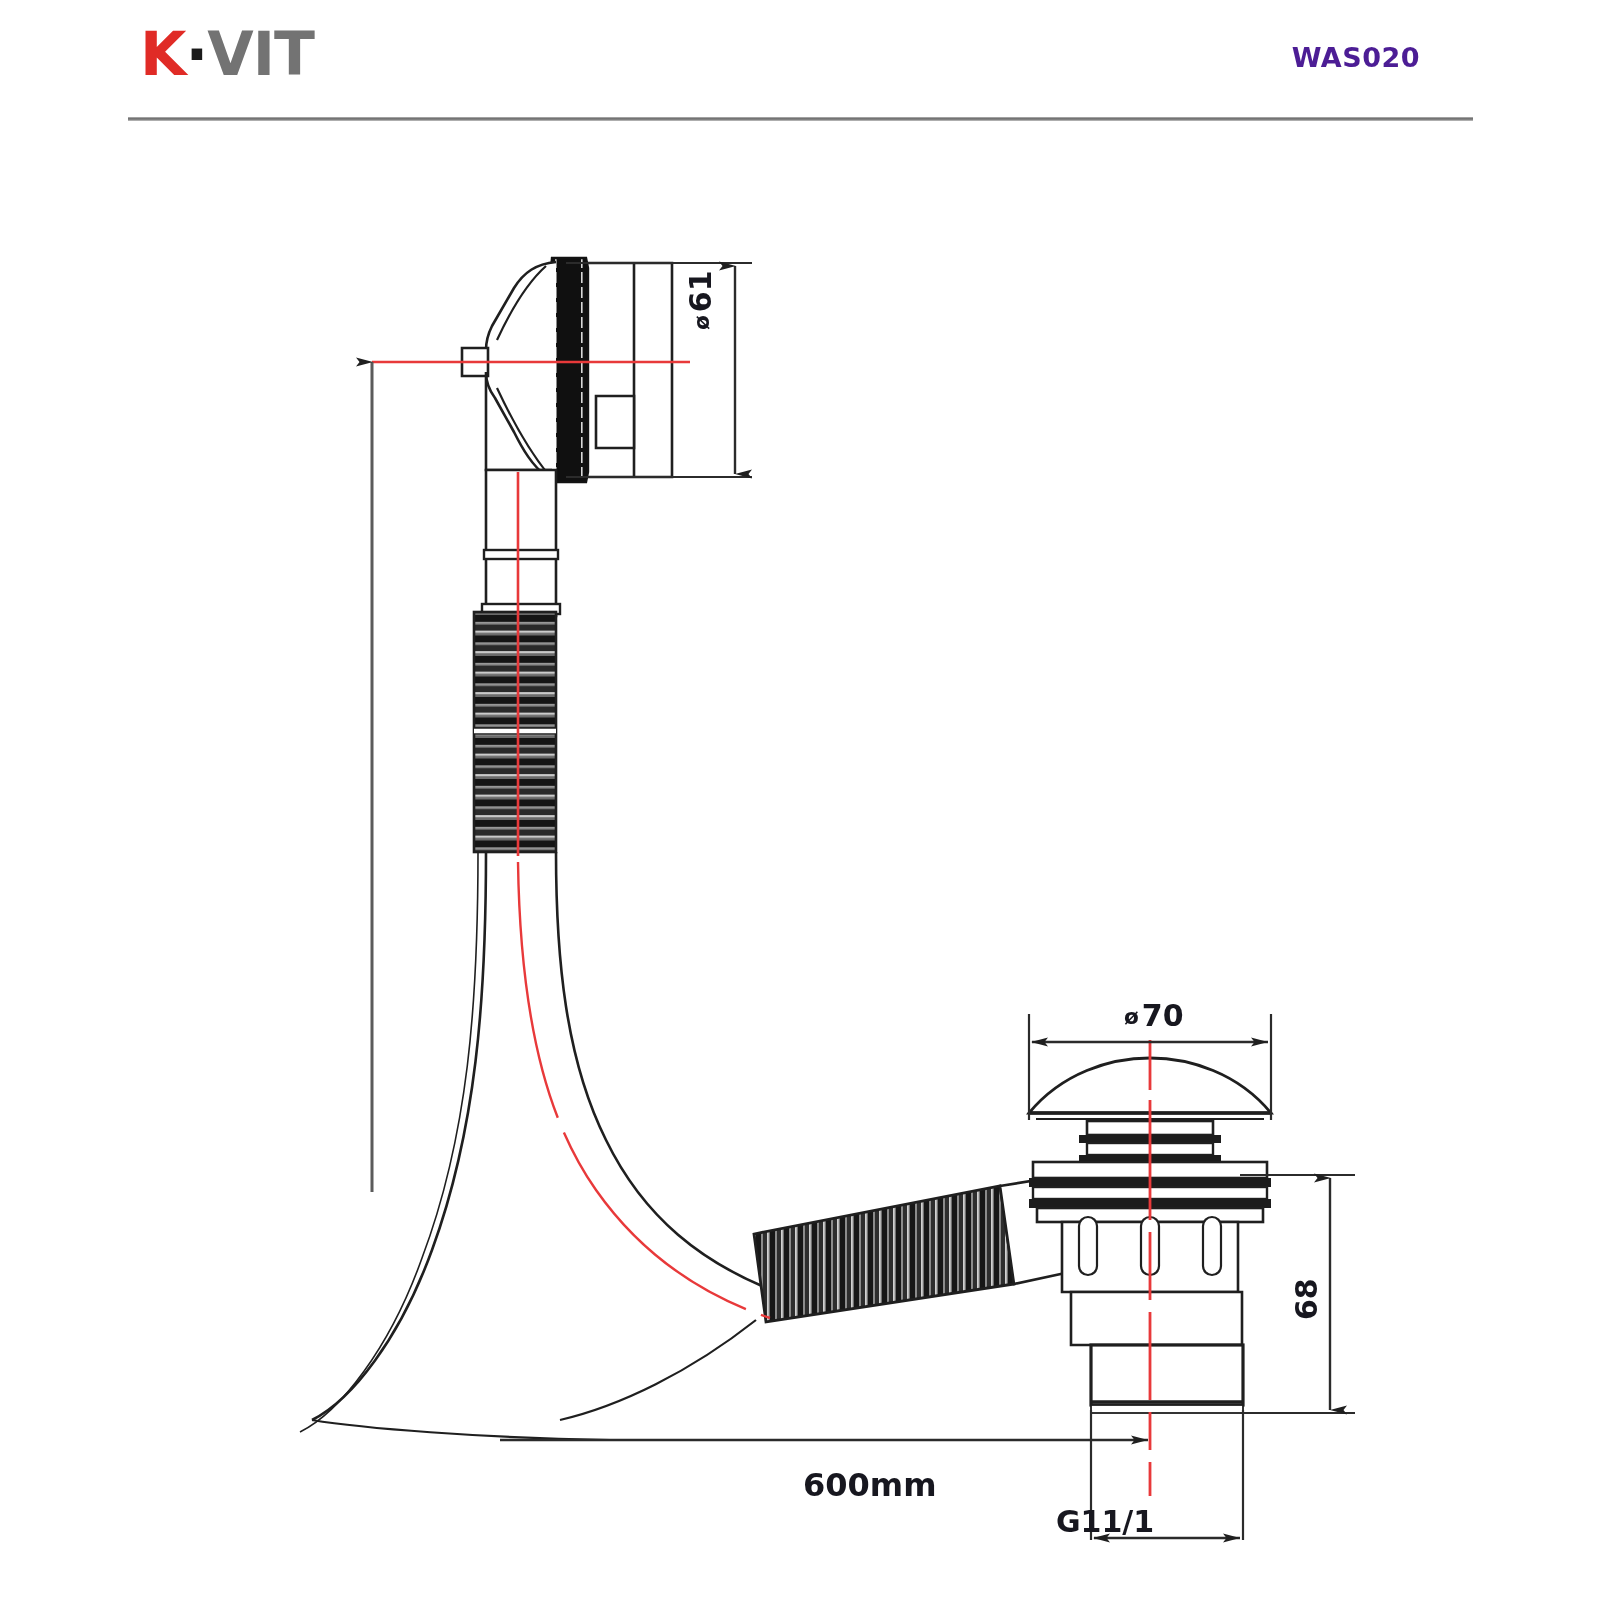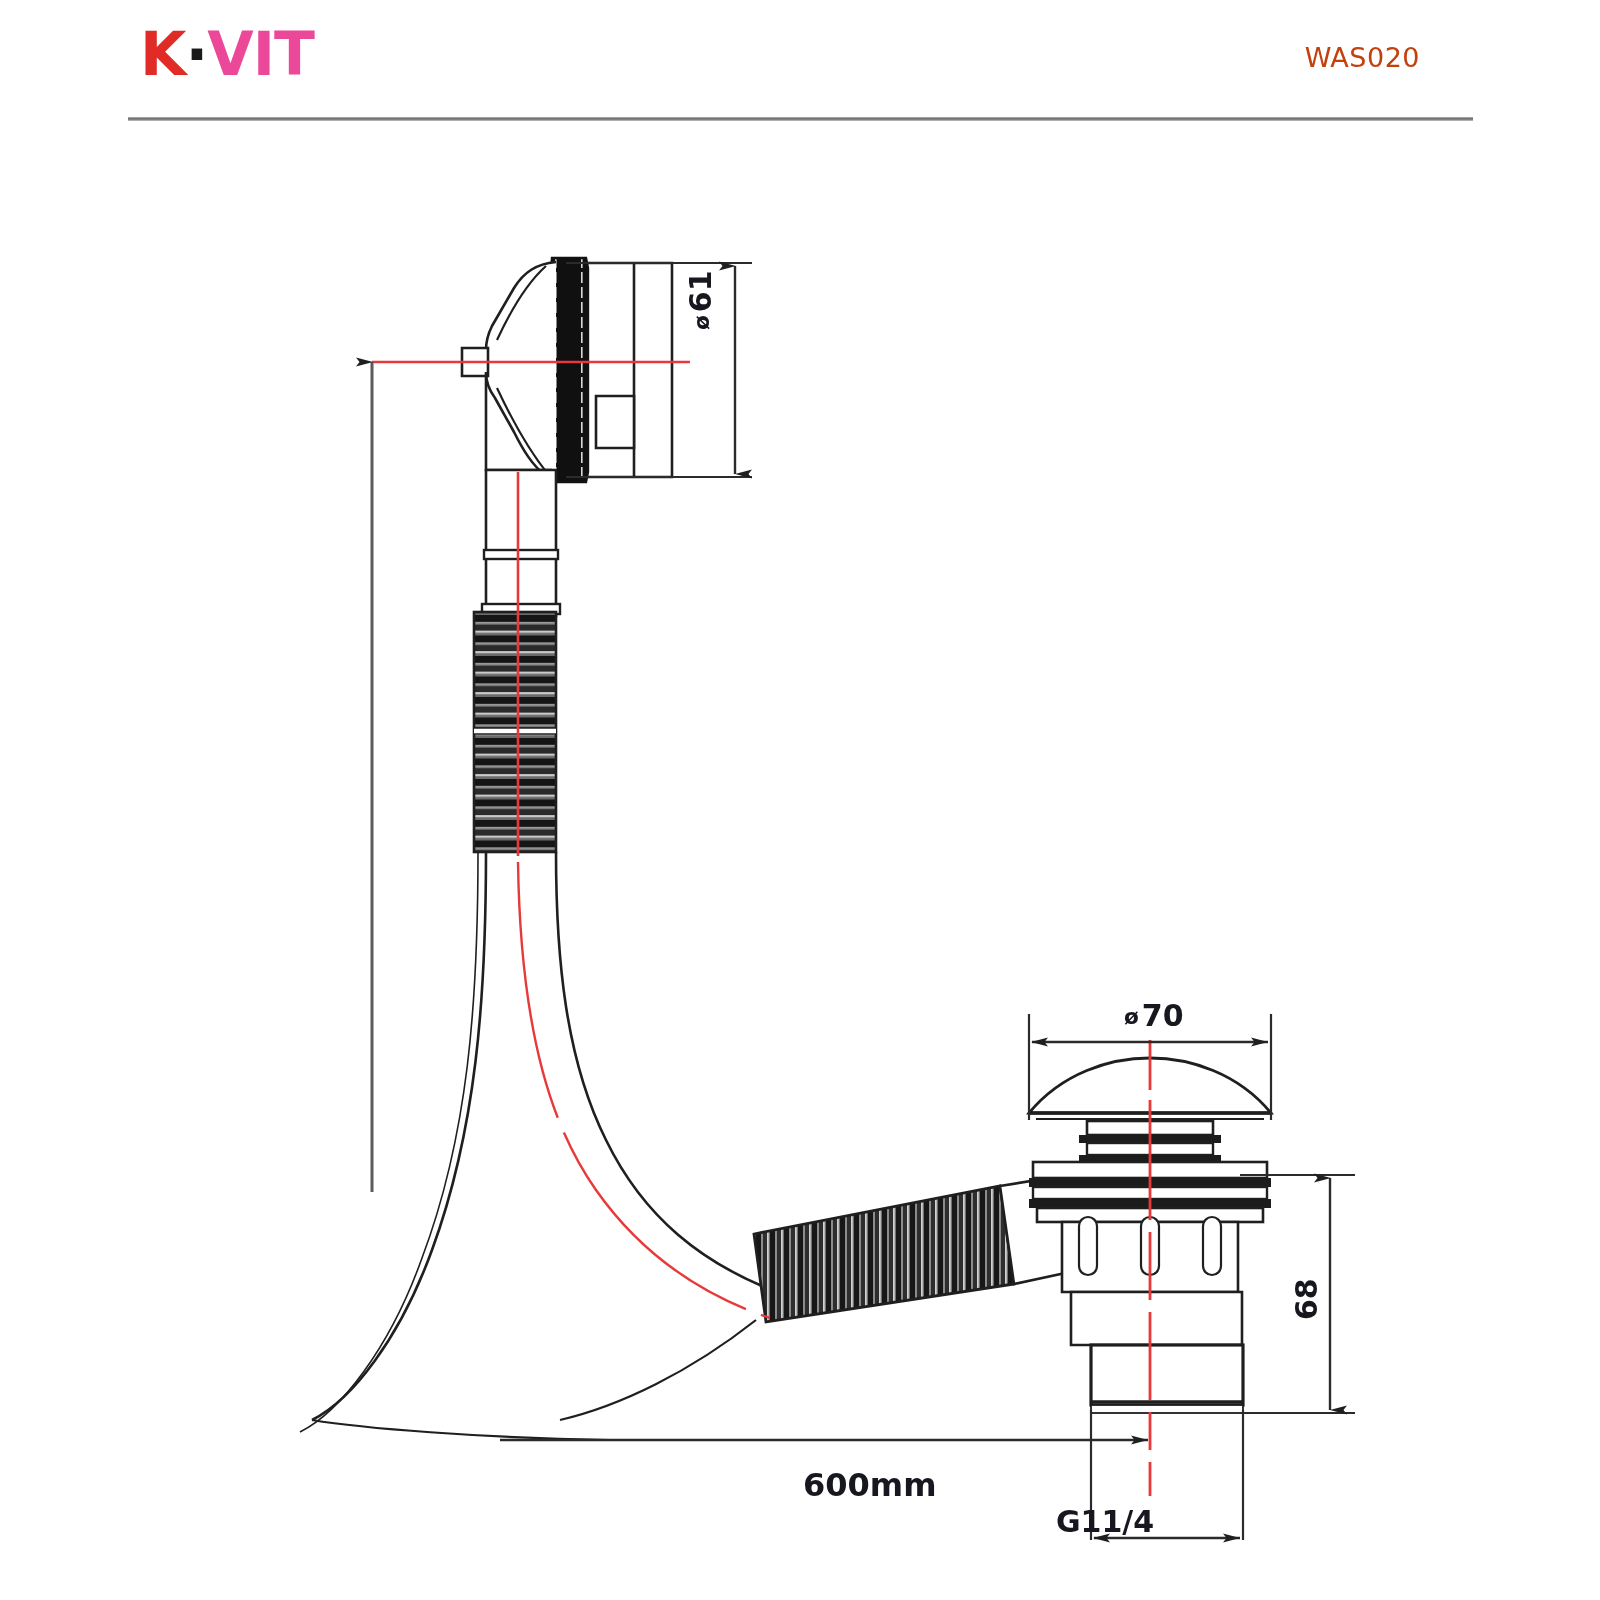--- a/index.html
+++ b/index.html
@@ -31,28 +31,28 @@
     top: 24px;
     font-size: 60px;
     font-weight: bold;
     letter-spacing: -1px;
     line-height: 1;
     font-family: "DejaVu Sans", sans-serif;
     white-space: nowrap;
   }
   #logo .k { color: #e02b26; }
   #logo .dot { color: #1a1a1a; }
-  #logo .vit { color: #ec4899; }
+  #logo .vit { color: #737373; }
   #product-code {
     position: absolute;
     right: 180px;
     top: 42px;
     font-size: 27px;
-    font-weight: normal;
-    color: #c2410c;
+    font-weight: bold;
+    color: #4c1d95;
     letter-spacing: 0.5px;
     font-family: "DejaVu Sans", sans-serif;
   }
   #header-rule {
     position: absolute;
     left: 128px;
     top: 117px;
     width: 1345px;
     height: 4px;
     background: linear-gradient(to bottom, #b9b9b9, #6f6f6f 40%, #8d8d8d 75%, #cfcfcf);
@@ -352,15 +352,15 @@
   </div>
 
   <div class="dim-label" id="label-d70">
     <span class="dia-sym">ø</span><span>70</span>
   </div>
 
   <div class="dim-label" id="label-68">68</div>
 
   <div class="dim-label" id="label-600">600mm</div>
 
-  <div class="dim-label" id="label-g112">G11/4</div>
+  <div class="dim-label" id="label-g112">G11/1</div>
 
 </div>
 
 </body></html>

